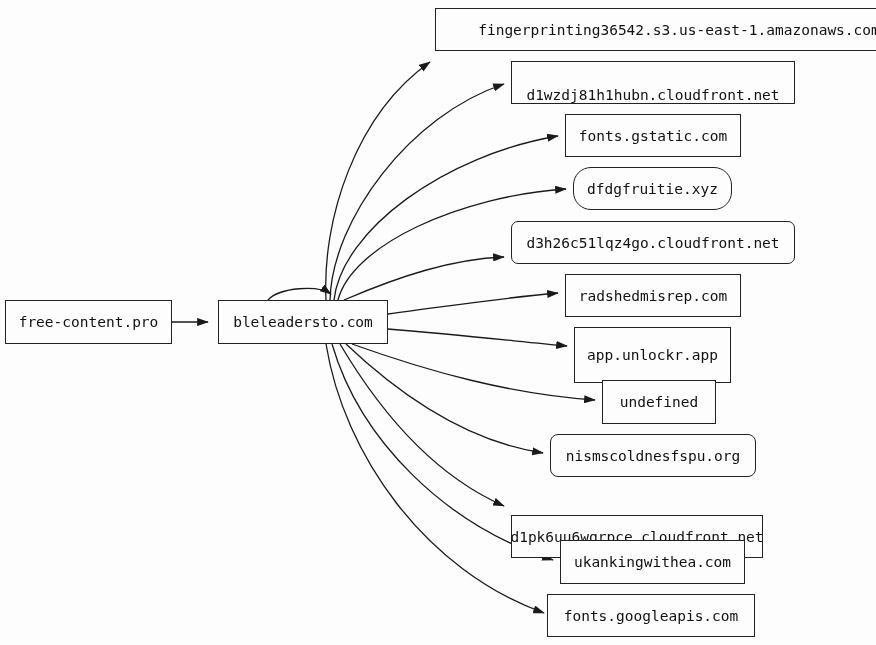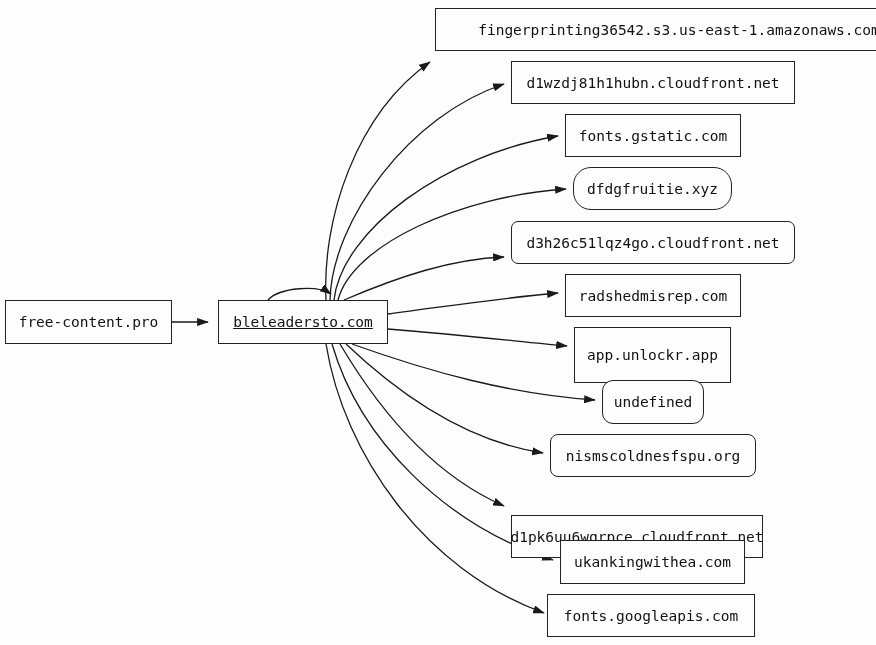--- a/index.html
+++ b/index.html
@@ -27,29 +27,29 @@
     display:flex;
     align-items:center;
     justify-content:center;
     font-size:14.5px;
     color:#111111;
     white-space:nowrap;
     letter-spacing:0px;
   }
   
   .n-free   {left:5px;  top:300px; width:167px; height:44px;}
-  .n-ble    {left:218px;top:300px; width:170px; height:44px;text-decoration:underline;}
+  .n-ble    {left:218px;top:300px; width:170px; height:44px;}
   .n-amazon {left:435px;top:8px;   width:488px; height:43px;}
-  .n-d1wz   {left:511px;top:61px;  width:284px; height:43px;}
+  .n-d1wz   {left:511px;top:61px;  width:284px; height:43px;align-items:flex-end;}
   .n-gstatic{left:565px;top:114px; width:176px; height:43px;}
   .n-dfdg   {left:573px;top:167px; width:159px; height:43px;border-radius:18px;}
   .n-d3h26  {left:511px;top:221px; width:284px; height:43px;border-radius:7px;}
   .n-radshed{left:565px;top:274px; width:176px; height:43px;}
   .n-unlockr{left:574px;top:327px; width:157px; height:56px;}
-  .n-undef  {left:602px;top:380px; width:102px; height:44px;border-radius:11px;}
+  .n-undef  {left:602px;top:380px; width:114px; height:44px;}
   .n-nisms  {left:550px;top:434px; width:206px; height:43px;border-radius:8px;}
   .n-d1pk   {left:511px;top:515px; width:252px; height:43px;}
   .n-ukank  {left:560px;top:540px; width:185px; height:44px;}
   .n-gapis  {left:547px;top:594px; width:208px; height:43px;}
 </style>
 </head>
 <body>
 
 <div class="canvas">
 

